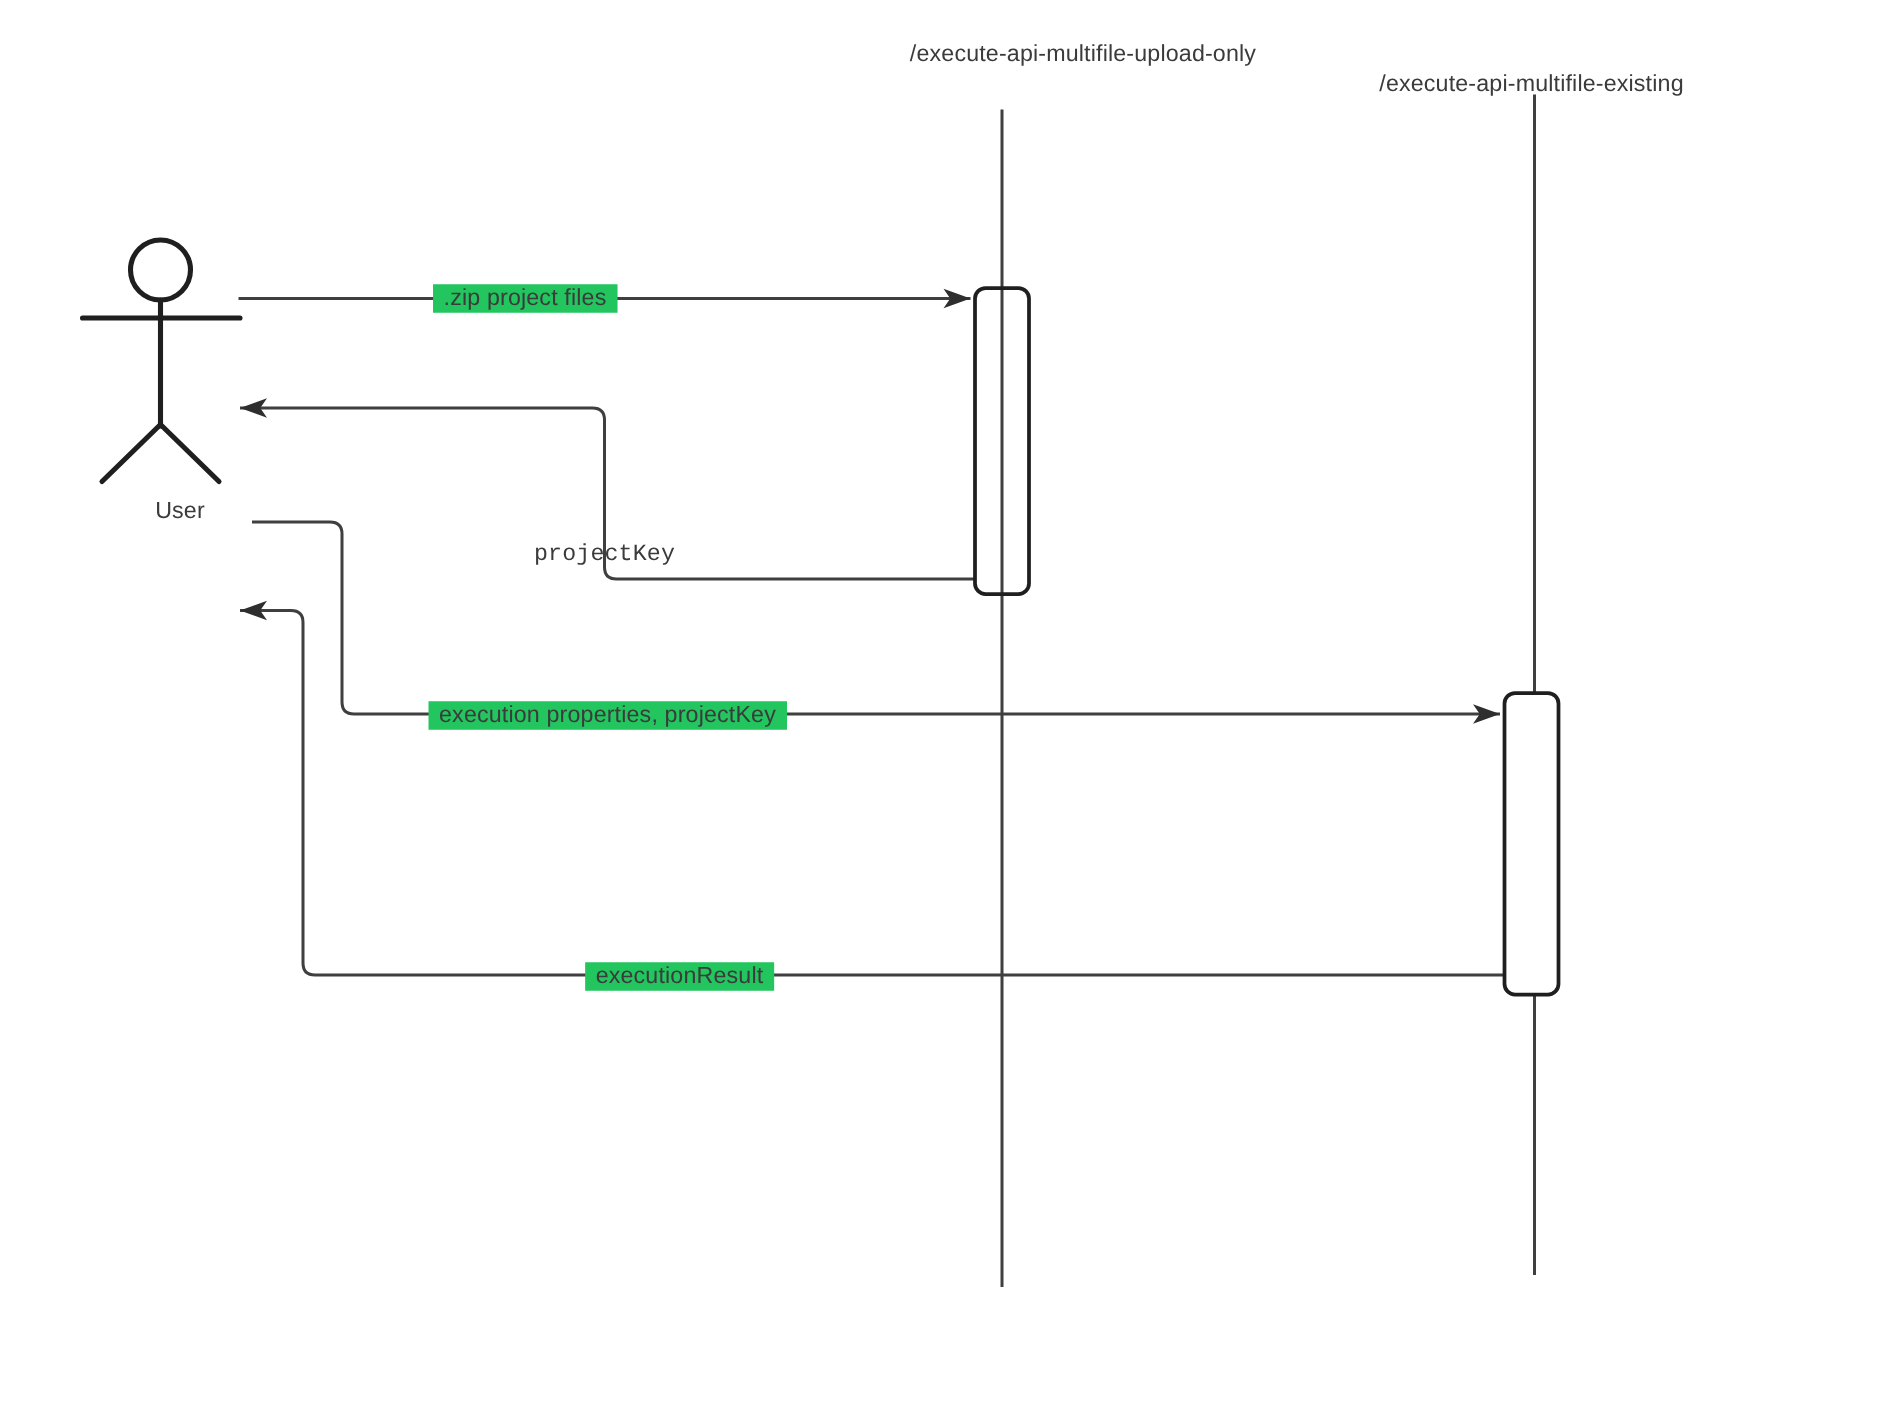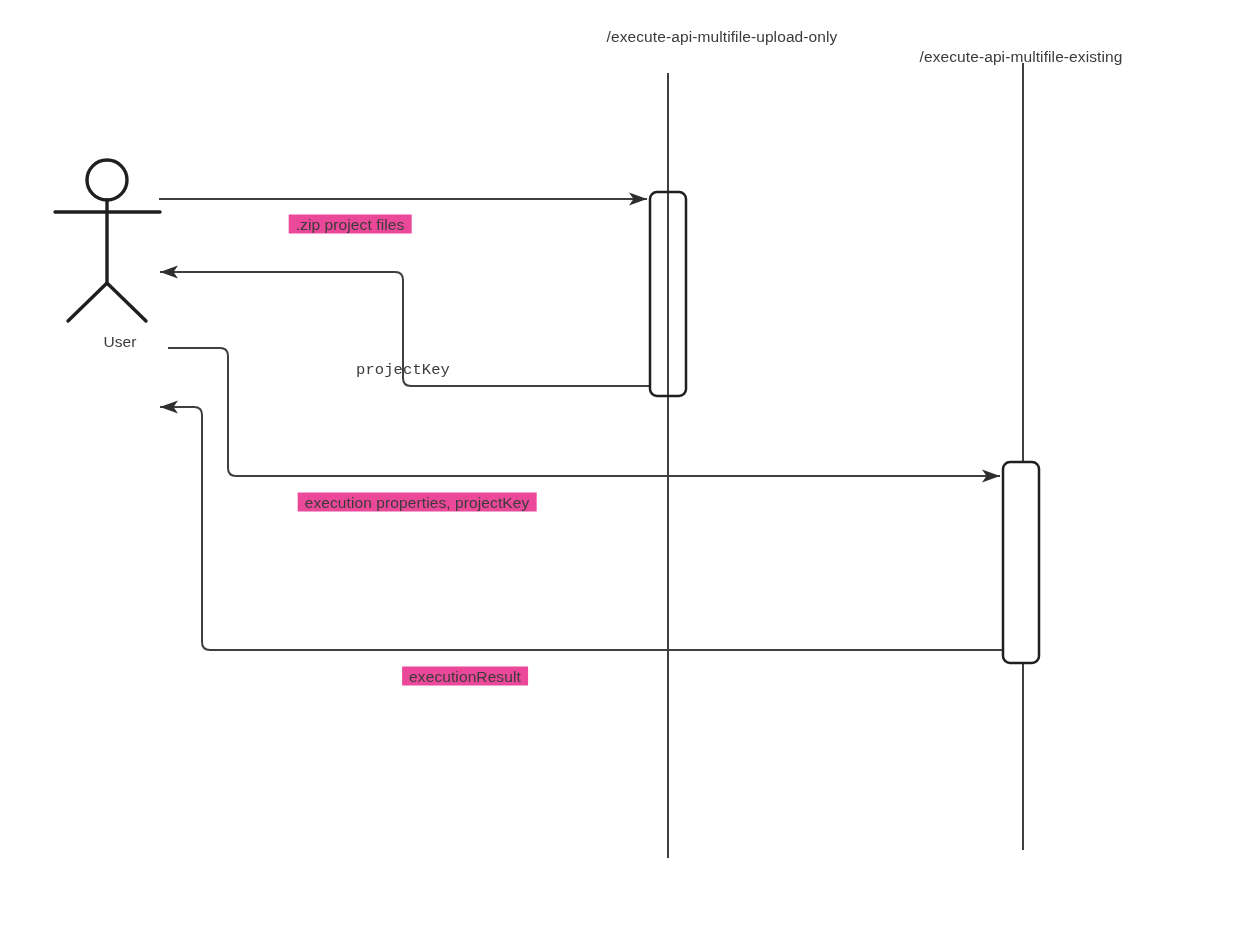--- a/index.html
+++ b/index.html
@@ -23,23 +23,22 @@
   .lbl {
     position: absolute;
     transform: translate(-50%, -50%);
     white-space: nowrap;
     font-size: 15.5px;
     line-height: 19px;
     color: #3b3b3b;
     letter-spacing: 0.1px;
   }
   .lbl.on-line {
-    background: #ec4899;
+    background: #22c55e;
     padding: 0 7px;
-    margin-top: 25px;
   }
   .lbl.endpoint {
     font-size: 15.5px;
   }
 </style>
 </head>
 <body>
 
 <div class="canvas">
 
@@ -75,17 +74,17 @@
   <div class="lbl endpoint" style="left:722px; top:36px;">/execute-api-multifile-upload-only</div>
 
   <div class="lbl endpoint" style="left:1021px; top:36px;margin-top:20px;">/execute-api-multifile-existing</div>
 
   <div class="lbl" style="left:120px; top:341px;">User</div>
 
   <div class="lbl on-line" style="left:350px; top:199px;">.zip project files</div>
 
   <div class="lbl" style="left:403px; top:370px;font-family:Liberation Mono, monospace;">projectKey</div>
 
-  <div class="lbl on-line" style="left:417px; top:477px;">execution properties, projectKey</div>
+  <div class="lbl on-line" style="left:405px; top:477px;">execution properties, projectKey</div>
 
-  <div class="lbl on-line" style="left:465px; top:651px;">executionResult</div>
+  <div class="lbl on-line" style="left:453px; top:651px;">executionResult</div>
 
 </div>
 
 </body></html>

